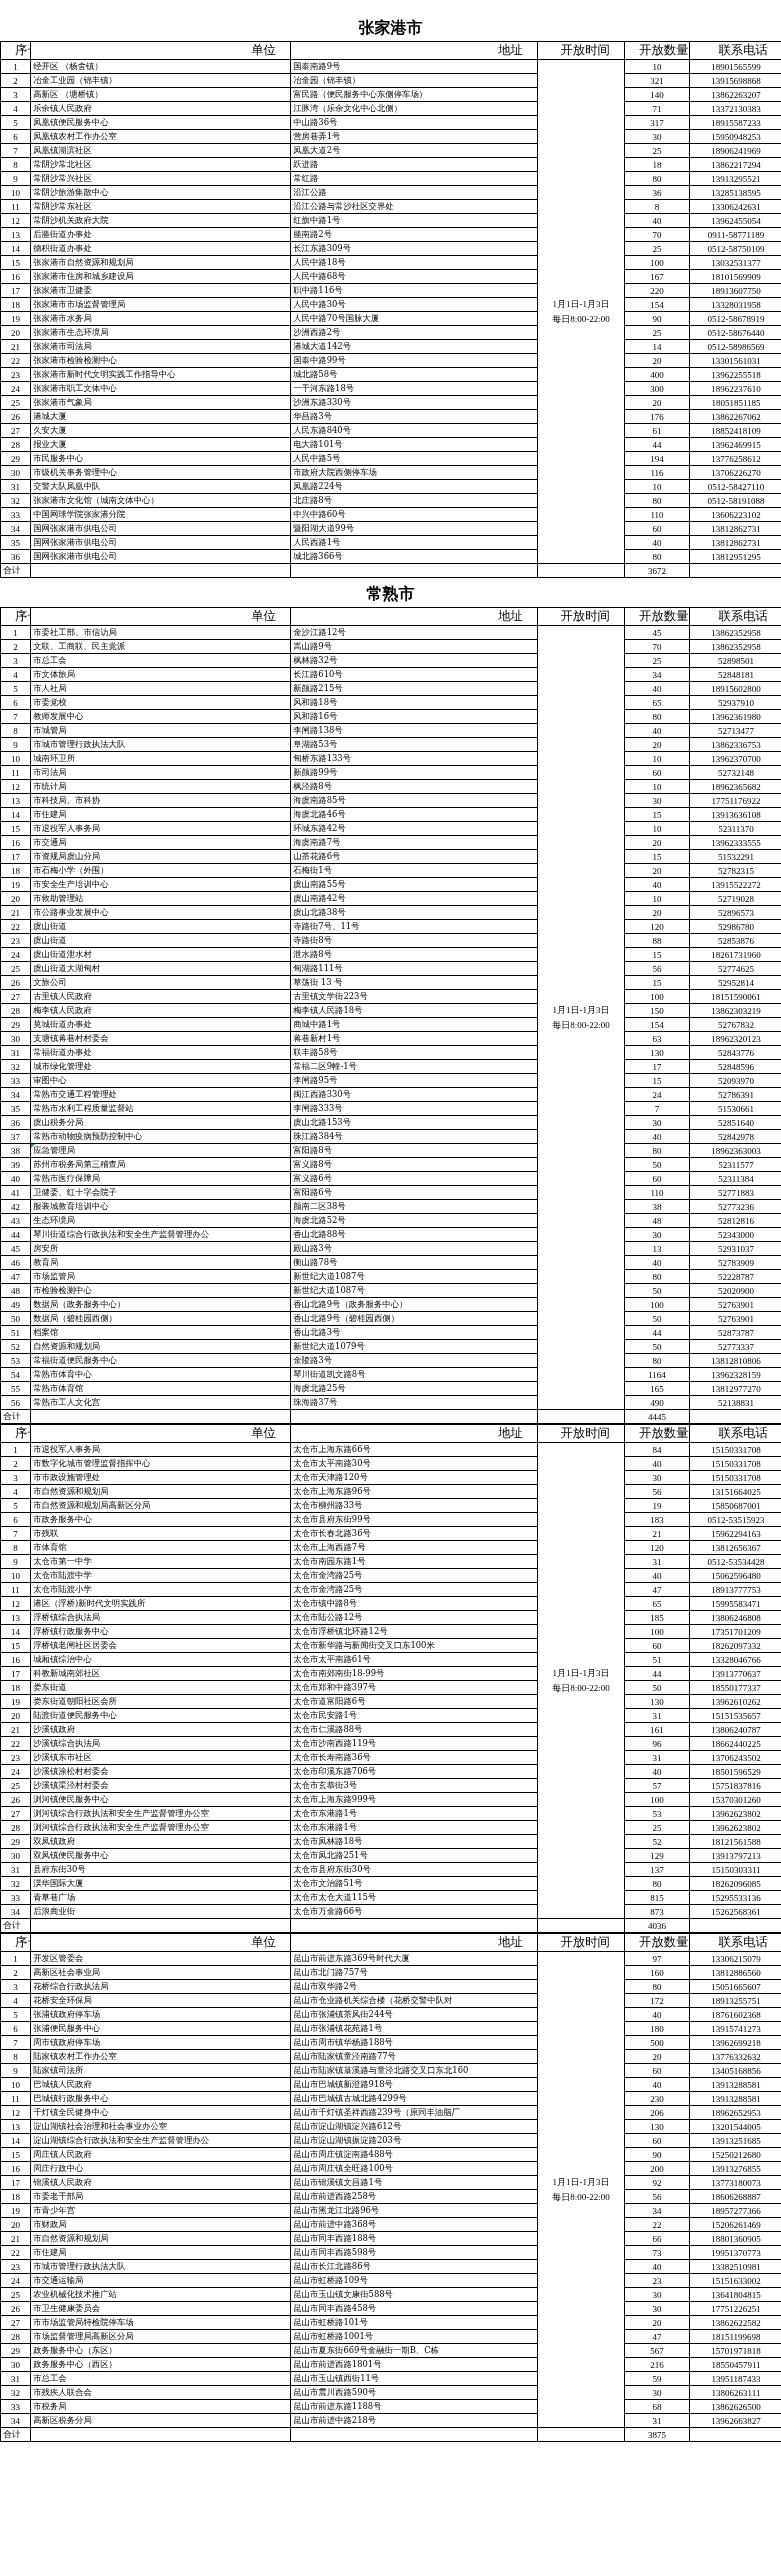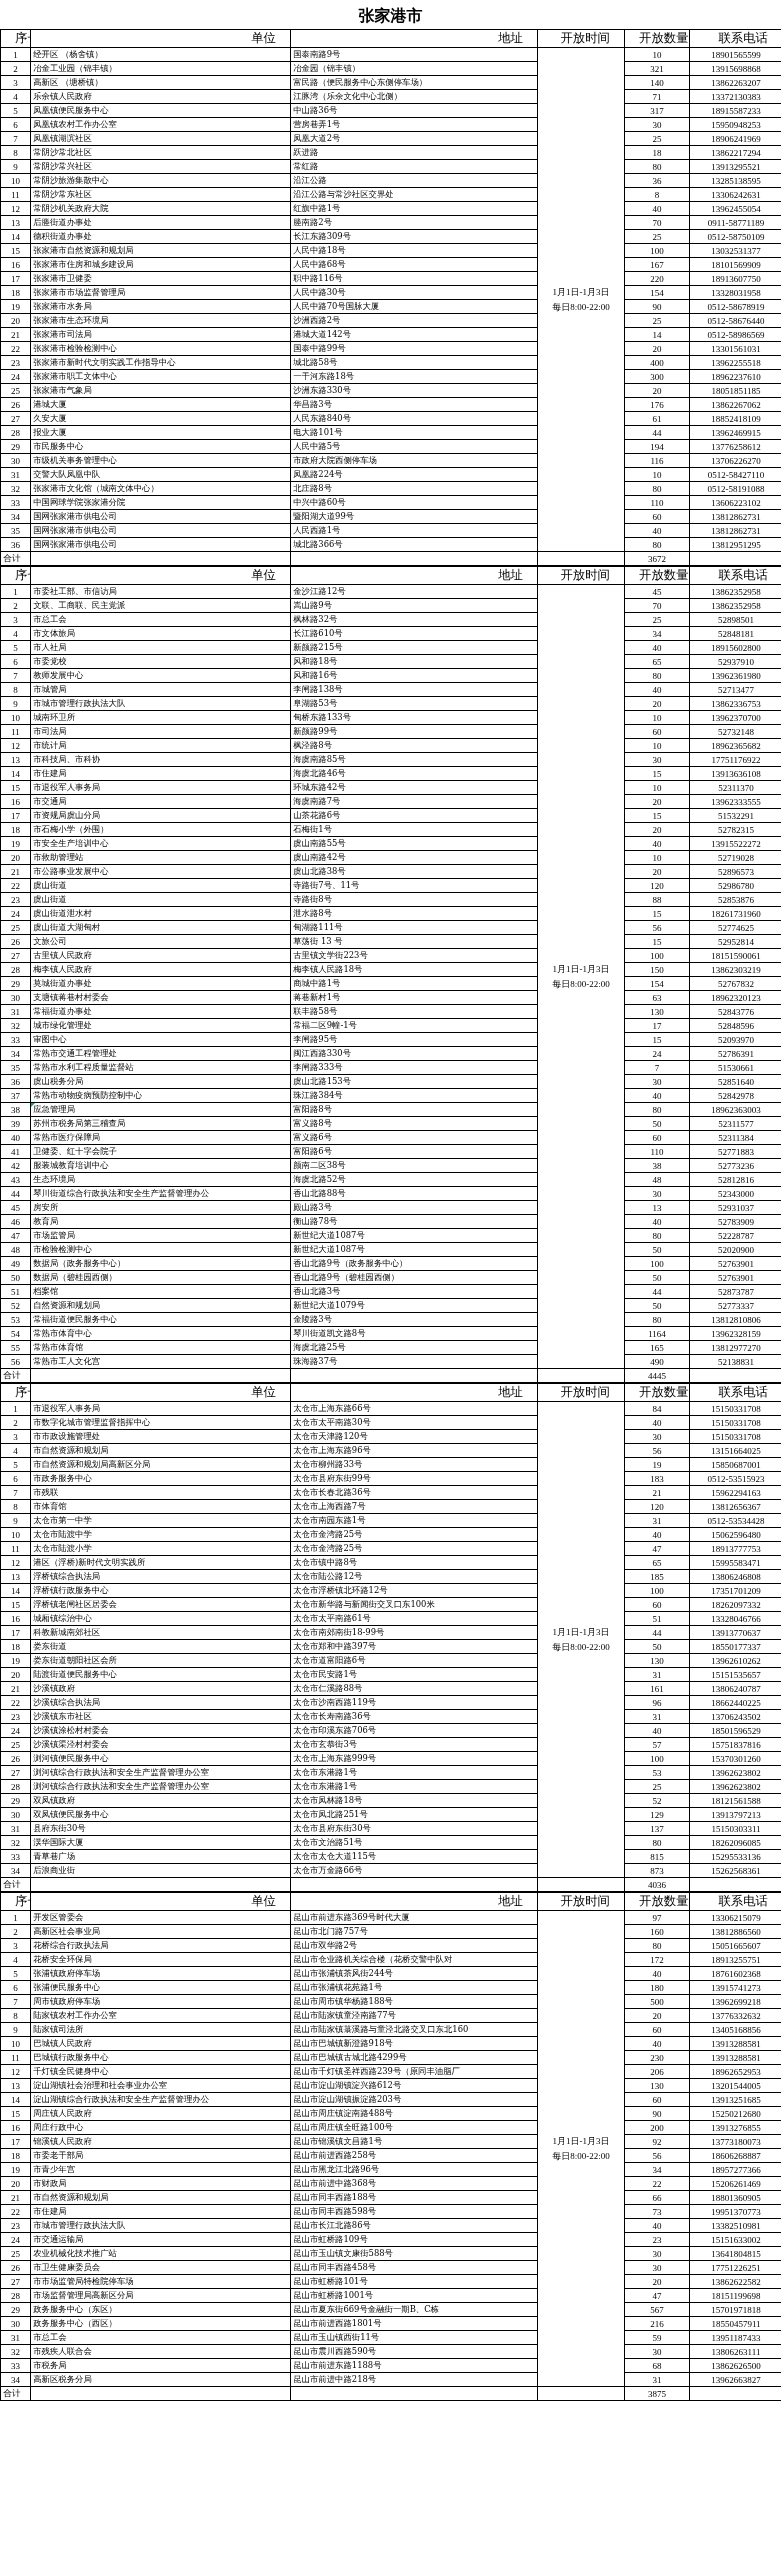--- a/index.html
+++ b/index.html
@@ -1,17 +1,17 @@
 <!DOCTYPE html>
 <html style="font-size:11.6px"><head>
 <meta charset="utf-8">
 <style>
   html,body{margin:0;padding:0;background:#fff;color:#000;}
   body{width:781px;font-family:"DejaVu Serif","Liberation Serif",serif;}
-  .doc{width:781px;}
+  .doc{width:781px;margin-top:12px;}
   .section-title{text-align:center;font-weight:bold;font-size:16px;line-height:17.5px;margin:0;padding:6.5px 0 5.1px 0;}
   table.tbl{border-collapse:collapse;table-layout:fixed;width:781px;border:1.5px solid #000;}
   table.tbl th,table.tbl td{border:0.7px solid #000;padding:0 2.2px;overflow:hidden;white-space:nowrap;height:14px;box-sizing:border-box;}
   table.tbl th{font-size:12.4px;font-weight:normal;height:16px;text-align:right;border-bottom:1.5px solid #000;padding:0 14px;}
   td.seq{font-family:"Liberation Serif",serif;font-size:9px;text-align:center;}
   td.unit,td.addr{font-size:8.4px;text-align:left;}
   td.qty,td.phone{font-family:"Liberation Serif",serif;font-size:9px;text-align:center;}
   td.time{text-align:center;vertical-align:middle;white-space:normal;font-size:9px;line-height:14.5px;}
   td.time .tline{font-size:9px;font-family:Liberation Serif, serif;}
   tr.total-row td{height:14px;}
@@ -304,20 +304,21 @@
         <tr class="total-row">
           <td class="total-label">合计</td>
           <td class="unit"></td>
           <td class="addr"></td>
           <td class="time"></td>
           <td class="qty">3672</td>
           <td class="phone"></td>
         </tr>
       </tbody>
     </table>
+    <div class="section-title">常熟市</div>
     <table class="tbl">
       <colgroup>
         <col style="width: 30px;">
         <col style="width: 260px;">
         <col style="width: 247px;">
         <col style="width: 87px;">
         <col style="width: 65px;">
         <col style="width: 93px;">
       </colgroup>
       <thead>

